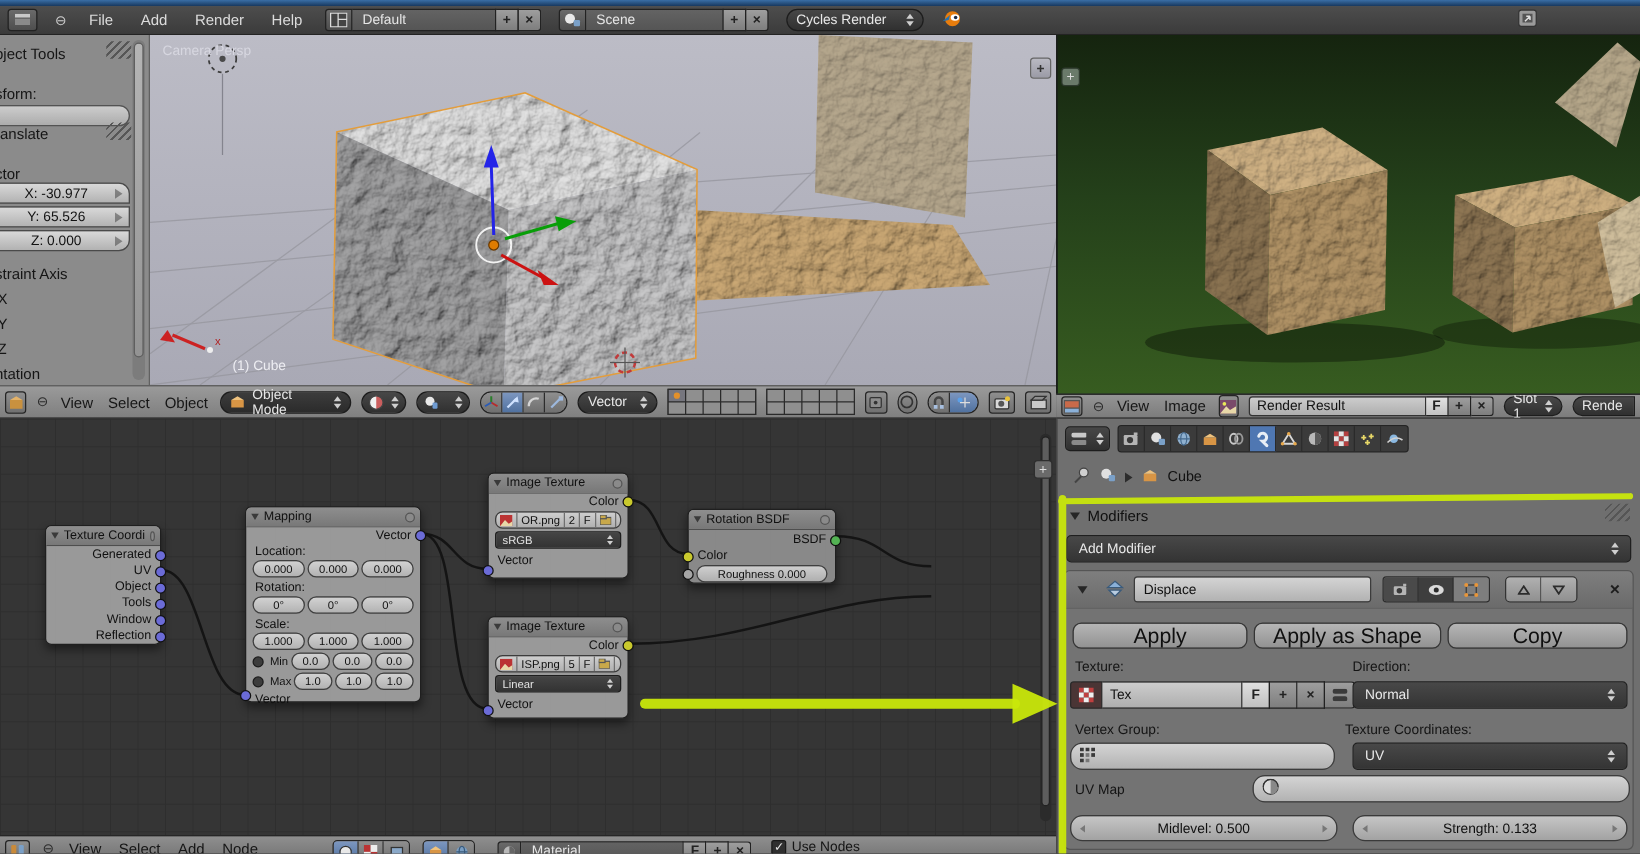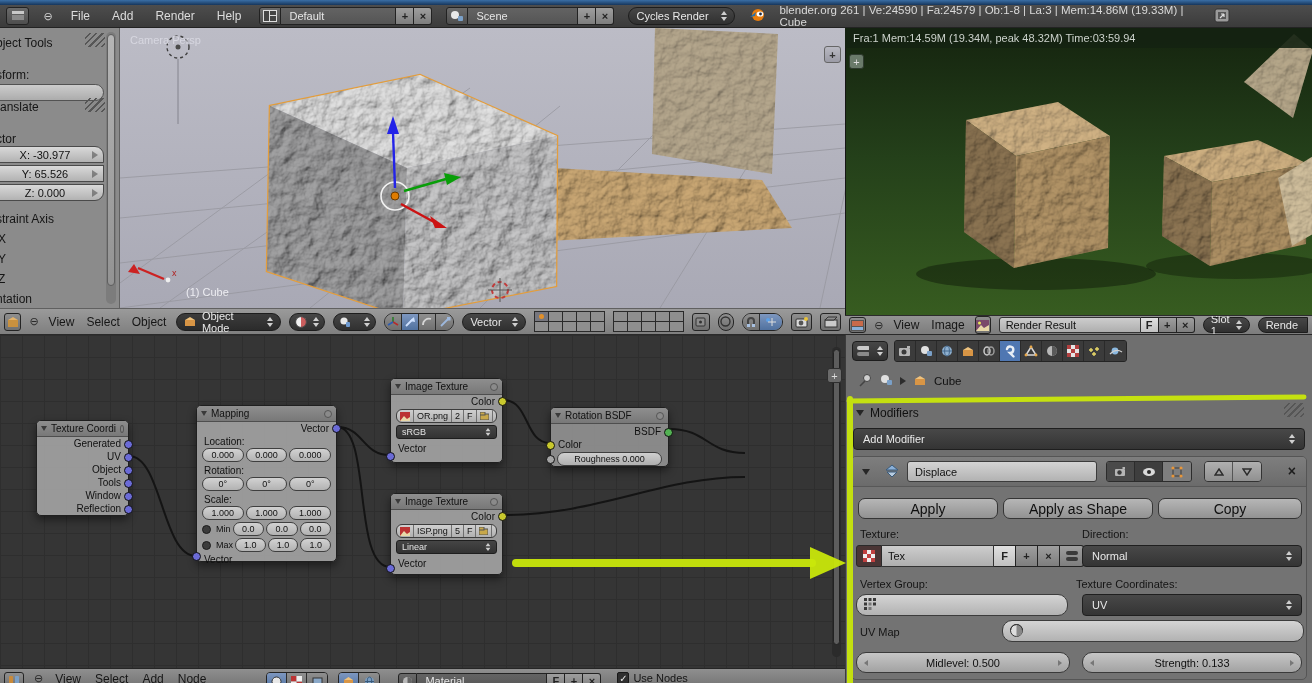--- a/index.html
+++ b/index.html
@@ -66,21 +66,21 @@
   .rvstats{position:absolute;left:845px;top:28px;width:467px;height:20px;background:rgba(20,34,18,.9);color:#ccd2cc;font-size:11px;display:flex;align-items:center;padding:0 8px}
   .rvfoot{position:absolute;left:845px;top:300px;width:467px;height:15px;background:#0e180e;color:#d5d5d5;font-family:"DejaVu Sans Mono",monospace;font-size:10px;display:flex;align-items:center;padding:0 4px;white-space:nowrap}
   .imghdr{position:absolute;left:845px;top:315px;width:467px;height:20px;background:linear-gradient(#949494,#7c7c7c);border-top:1px solid #2c2c2c;border-bottom:1px solid #2a2a2a;display:flex;align-items:center;gap:8px;padding:0 4px;color:#161616;overflow:hidden}
   .litfield{height:16px;background:linear-gradient(#cdcdcd,#aeaeae);border:1px solid #333;color:#111;display:flex;align-items:center;padding:0 6px;font-size:11px}
   
   .props{position:absolute;left:845px;top:335px;width:467px;height:348px;background:#6f6f6f;border-left:1px solid #3c3c3c;overflow:hidden}
   .ptab{position:absolute;width:21px;height:22px;background:#3b3b3b;border-right:1px solid #2a2a2a;display:flex;align-items:center;justify-content:center}
   .ptab.on{background:#4f77b2}
   .pdark{position:absolute;background:linear-gradient(#484848,#343434);border:1px solid #1f1f1f;border-radius:4px;color:#e9e9e9;display:flex;align-items:center;padding:0 9px;font-size:11px}
   .plite{position:absolute;background:linear-gradient(#d4d4d4,#b2b2b2);border:1px solid #3c3c3c;border-radius:3px;color:#111;display:flex;align-items:center;padding:0 7px;font-size:11px}
-  .pbtn{position:absolute;background:linear-gradient(#b6b6b6,#929292);border:1px solid #353535;border-radius:5px;color:#0f0f0f;display:flex;align-items:center;justify-content:center;font-size:14px}
+  .pbtn{position:absolute;background:linear-gradient(#b6b6b6,#929292);border:1px solid #353535;border-radius:5px;color:#0f0f0f;display:flex;align-items:center;justify-content:center;font-size:17px}
   .pslider{position:absolute;background:linear-gradient(#c6c6c6,#a2a2a2);border:1px solid #3a3a3a;border-radius:10px;color:#0f0f0f;display:flex;align-items:center;justify-content:center;font-size:11px}
   .pslider:before{content:"";position:absolute;left:7px;top:7px;width:0;height:0;border-top:3px solid transparent;border-bottom:3px solid transparent;border-right:4px solid #777}
   .pslider:after{content:"";position:absolute;right:7px;top:7px;width:0;height:0;border-top:3px solid transparent;border-bottom:3px solid transparent;border-left:4px solid #777}
   .plabel{position:absolute;color:#141414;font-size:11px}
   .grip{position:absolute;width:20px;height:14px;background:repeating-linear-gradient(135deg,transparent 0 3px,#565656 3px 4.5px)}
   .modbox{position:absolute;left:851px;top:456px;width:456px;height:224px;border:1px solid #555;border-radius:5px;background:#737373}
   .modhdr{position:absolute;left:852px;top:457px;width:454px;height:30px;background:linear-gradient(#7e7e7e,#6b6b6b);border-bottom:1px solid #585858;border-radius:4px 4px 0 0}
   .tri{width:0;height:0;border-left:4px solid transparent;border-right:4px solid transparent;border-top:6px solid #262626}
   .trir{width:0;height:0;border-top:4px solid transparent;border-bottom:4px solid transparent;border-left:6px solid #2c2c2c}
   .xglyph{color:#1d1d1d;font-size:14px;font-weight:bold;line-height:1}
@@ -137,21 +137,20 @@
         </span>
     </span>
     <span>
       <svg width="16" height="14">
           <circle cx="9" cy="7" r="6" fill="#e87d0d"></circle>
           <ellipse cx="11" cy="6" rx="3.4" ry="2.6" fill="#fff"></ellipse>
           <circle cx="11.5" cy="6" r="1.4" fill="#1b2a43"></circle>
           <path d="M1 9 L7 4 L6 8 Z" fill="#2572b0"></path>
         </svg>
     </span>
-    <span style="font-size:11.5px;color:#d9d9d9">blender.org 261 | Ve:24590 | Fa:24579 | Ob:1-8 | La:3 | Mem:14.86M (19.33M) | Cube</span>
     <span style="margin-left:auto;margin-right:76px">
       <svg width="16" height="15">
           <rect x="1" y="1" width="14" height="13" rx="2" fill="#9a9a9a" stroke="#333"></rect>
           <rect x="4" y="4" width="8" height="7" fill="#555"></rect>
           <path d="M6 10 L10 6 M10 6 h-3 M10 6 v3" stroke="#ddd" stroke-width="1.2" fill="none"></path>
         </svg>
     </span>
   </div>
 
   <div class="toolshelf">
@@ -713,23 +712,20 @@
 
       <polygon points="432,150 467,128 467,206 446,218" fill="#ccc" filter="url(#rockTan)"></polygon>
 
       <g>
         <polygon points="398,54 448,6 467,22 447,90" fill="#ccc" filter="url(#rockTan)"></polygon>
         <polygon points="398,54 448,6 467,22 447,90" fill="rgba(40,40,40,.15)"></polygon>
       </g>
     </svg>
     <div style="position:absolute;left:3px;top:26px;width:15px;height:15px;background:#6a7a6a;border:1px solid #2e3a2e;border-radius:3px;color:#ddd;display:flex;align-items:center;justify-content:center">+</div>
   </div>
-  <div class="rvstats">
-      <span>Fra:1  Mem:14.59M (19.34M, peak 48.32M) Time:03:59.94</span>
-    </div>
 
   <div class="imghdr">
     <span class="sqbtn" style="border-radius:3px;height:16px;width:26px">
         <svg width="13" height="11">
           <rect width="13" height="11" fill="#555"></rect>
           <rect x="1" y="1" width="11" height="5" fill="#c86a4a"></rect>
           <rect x="1" y="7" width="11" height="3" fill="#8ab0d8"></rect>
         </svg>
       </span>
     <span style="color:#2a2a2a">⊖</span>

